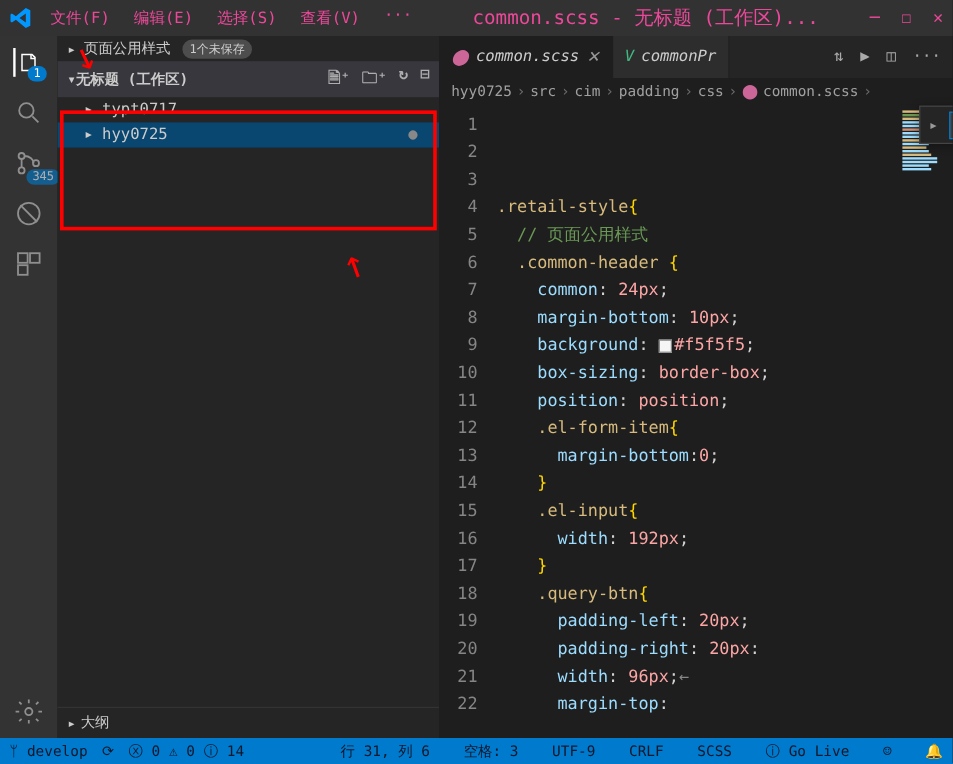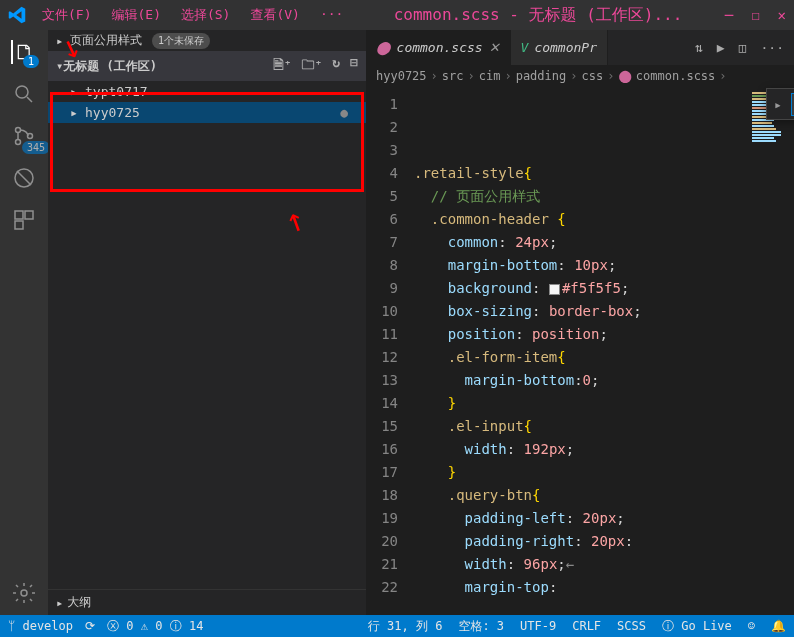--- a/index.html
+++ b/index.html
@@ -44,22 +44,22 @@
 .gutter{width:48px;text-align:right;padding-right:16px;color:#858585;padding-top:6px;line-height:23px}
 .code-content{flex:1;padding-top:6px;line-height:23px;white-space:pre;color:#d4d4d4}
 .minimap{width:44px;background:#1e1e1e;position:relative}
 .minimap .mini-line{height:2px;margin:1px 2px}
 .k-sel{color:#d7ba7d}
 .k-prop{color:#9cdcfe}
 .k-val{color:#fca5a5}
 .k-comment{color:#6a9955}
 .k-brace{color:#ffd700}
 .color-swatch{display:inline-block;width:11px;height:11px;background:#f5f5f5;border:1px solid #888;vertical-align:middle;margin-right:2px}
-.statusbar{height:22px;background:#007acc;color:#e5e5e5;display:flex;align-items:center;font-size:12px;padding:0 8px;gap:12px}
-.statusbar .right{margin-left:auto;display:flex;gap:16px;align-items:center}
+.statusbar{height:22px;background:#007acc;color:#0f172a;display:flex;align-items:center;font-size:12px;padding:0 8px;gap:12px}
+.statusbar .right{margin-left:auto;display:flex;gap:28px;align-items:center}
 .arrow-annotation{position:absolute;color:#ff0000;pointer-events:none;z-index:10;font-size:32px}
 .bottom-section{padding:4px 8px;font-size:12px;display:flex;align-items:center;gap:4px;border-top:1px solid #333}
 svg{display:block}
 </style>
 </head>
 <body>
 
 <div class="titlebar">
   <svg class="logo" viewBox="0 0 24 24">
       <path fill="#0098ff" d="M23 3.5L18 1 7 10 2.5 7 1 8v8l1.5 1L7 14l11 9 5-2.5v-17zM18 17l-7-5 7-5v10z"></path>

